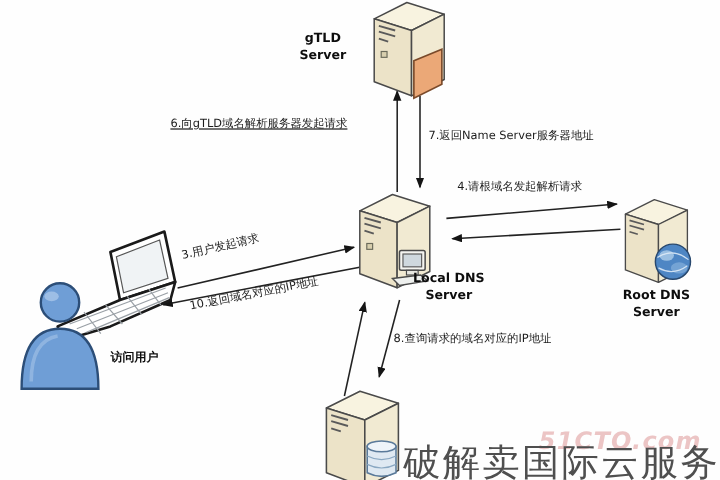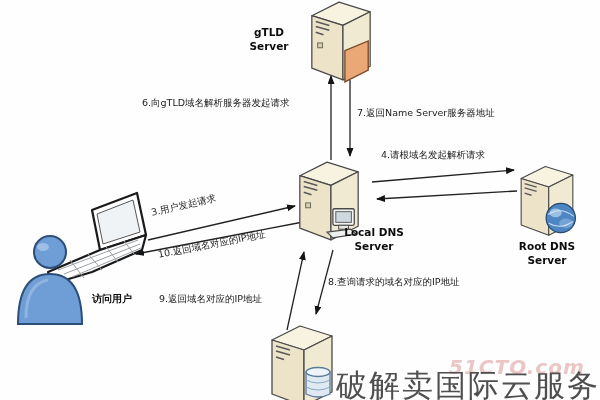--- a/index.html
+++ b/index.html
@@ -151,22 +151,21 @@
   <div class="node-label" style="left:512px;top:228px;width:70px;margin-top:12px;">
     <span>Root DNS</span>
     <span>Server</span>
   </div>
   <div class="node-label" id="user-label" style="left:92px;top:292px;">
     <span>访问用户</span>
   </div>
 
   <div class="step-label rot" style="left:150px;top:207px;transform:rotate(-13deg);">3.用户发起请求</div>
   <div class="step-label" style="left:381px;top:149px;">4.请根域名发起解析请求</div>
-  <div class="step-label" style="left:142px;top:97px;">6.向gTLD域名解析服务器发起请求</div>
+  <div class="step-label" style="left:142px;top:97px;text-decoration:underline;">6.向gTLD域名解析服务器发起请求</div>
   <div class="step-label" style="left:357px;top:107px;">7.返回Name Server服务器地址</div>
   <div class="step-label" style="left:328px;top:276px;">8.查询请求的域名对应的IP地址</div>
-  <div class="step-label" style="left:159px;top:293px;">9.返回域名对应的IP地址</div>
   <div class="step-label rot" style="left:157px;top:249px;transform:rotate(-11deg);">10.返回域名对应的IP地址</div>
 
   <div id="site-watermark">51CTO.com</div>
   <div id="big-title">破解卖国际云服务</div>
 
 </div>
 
 </body></html>

